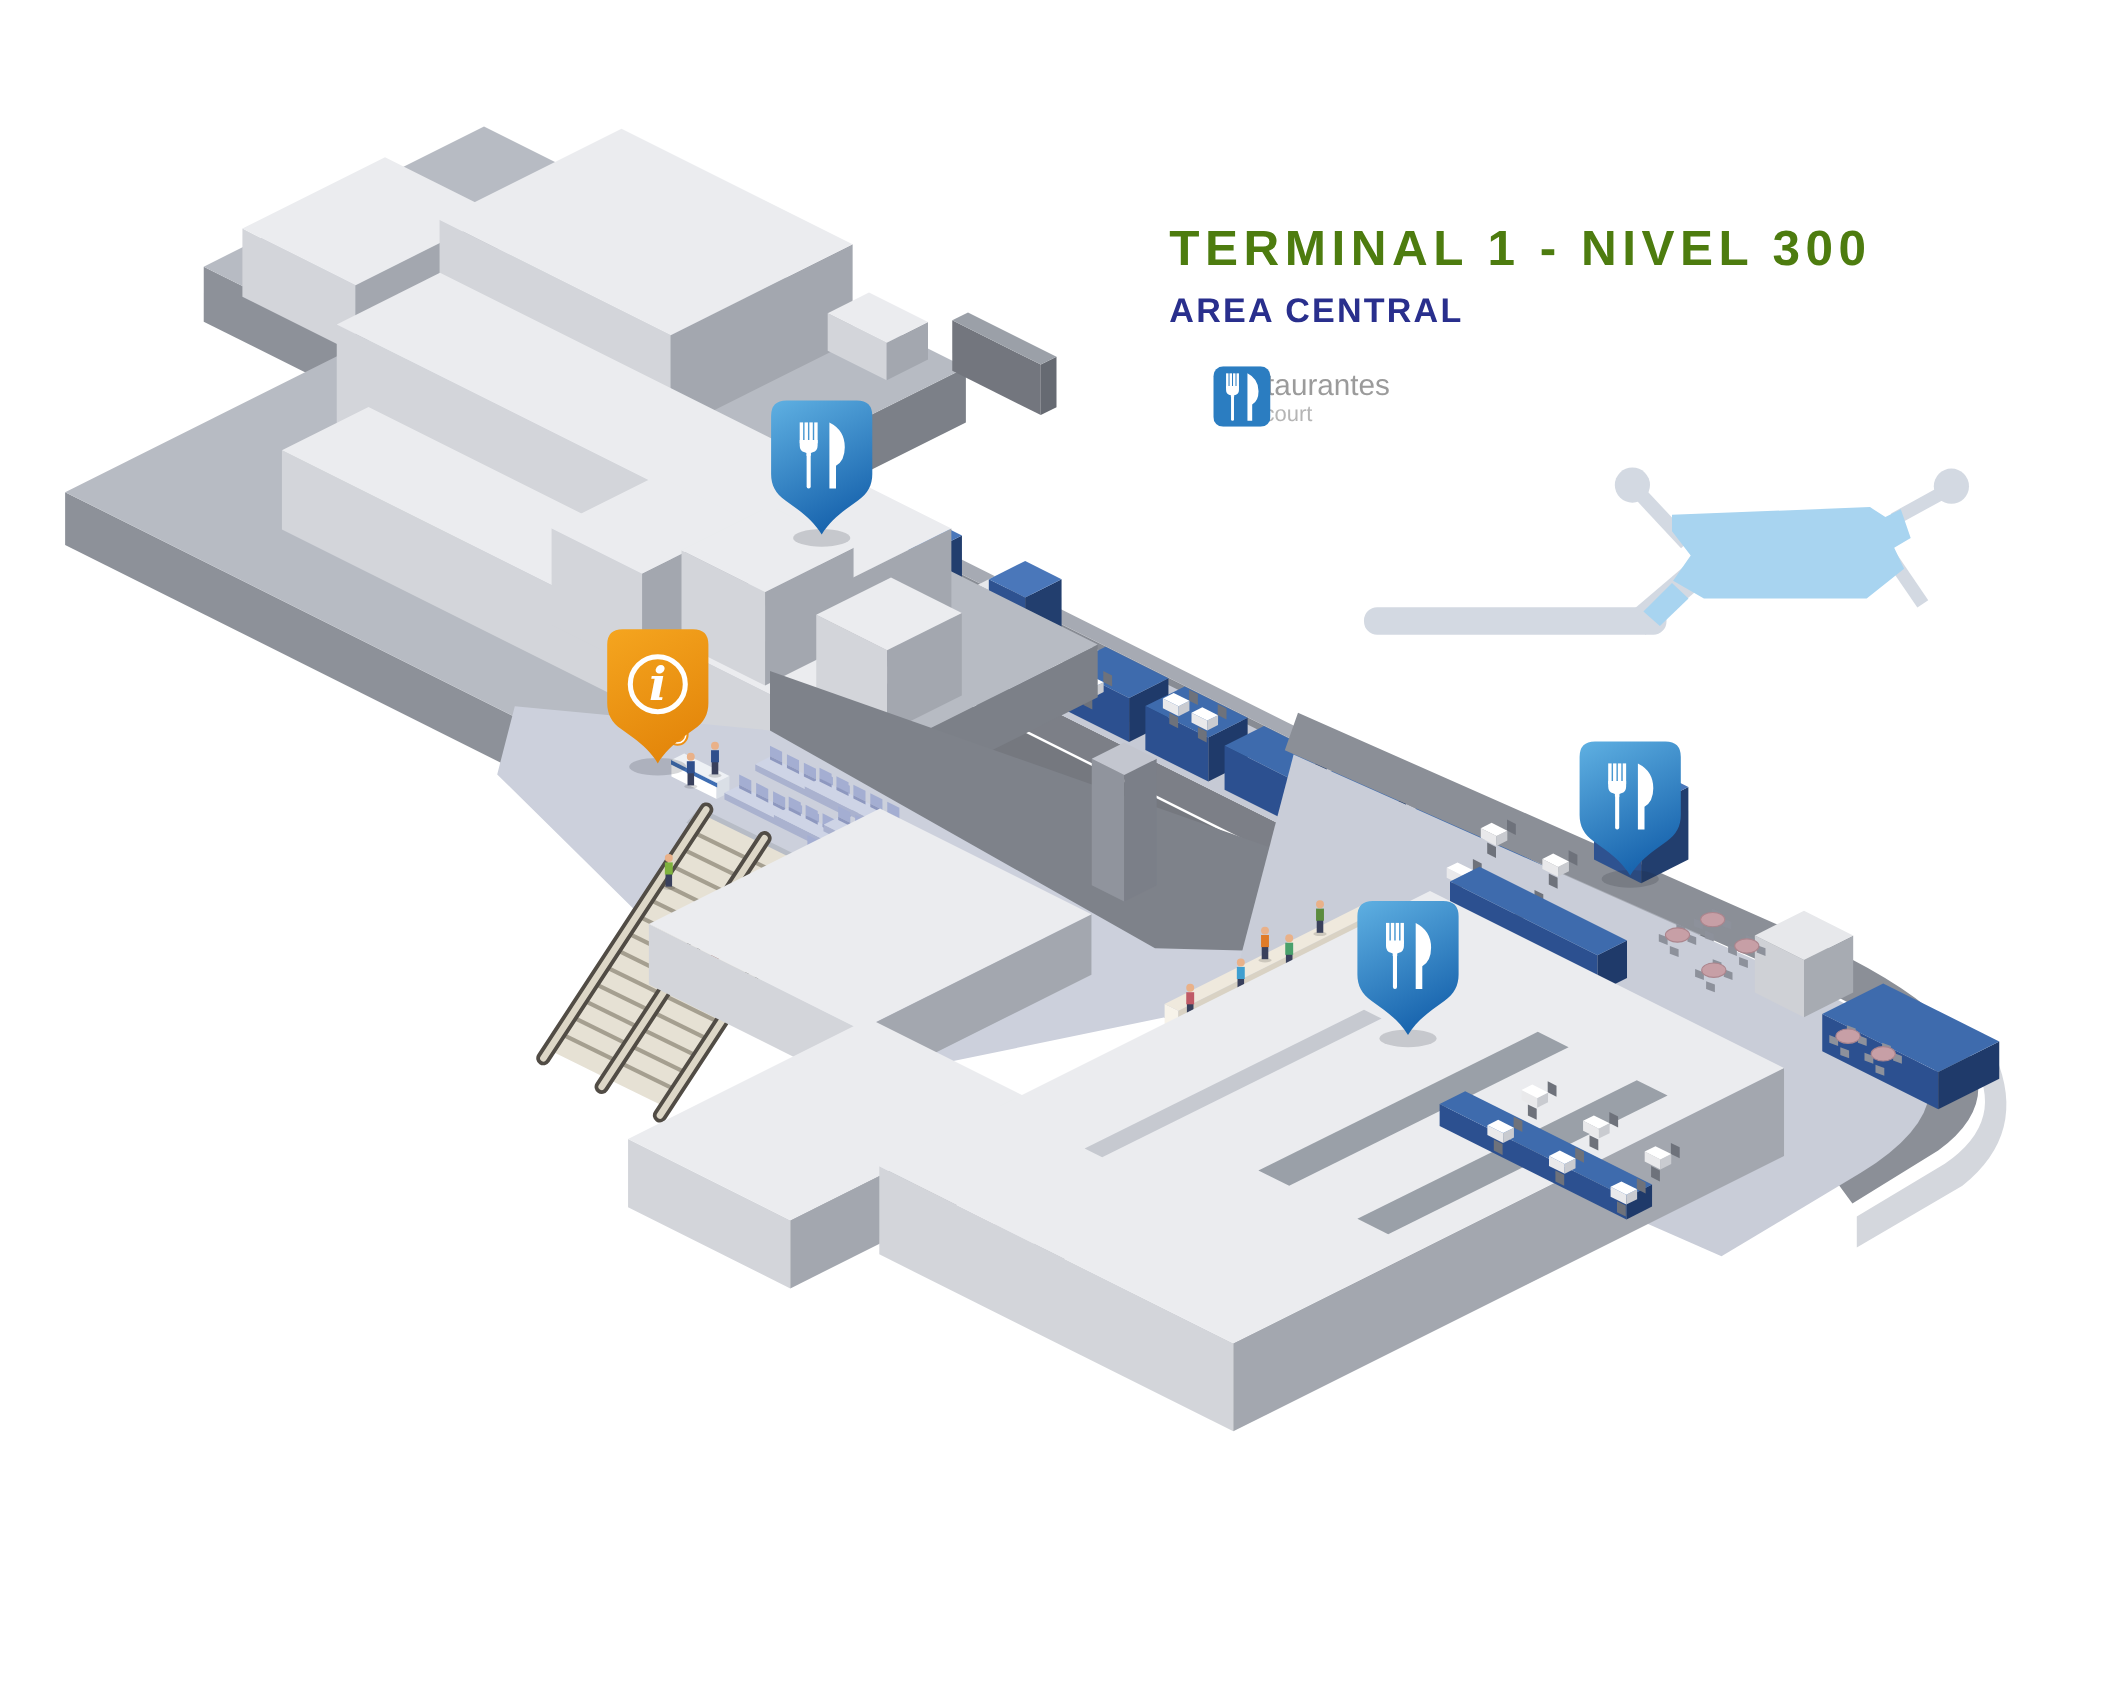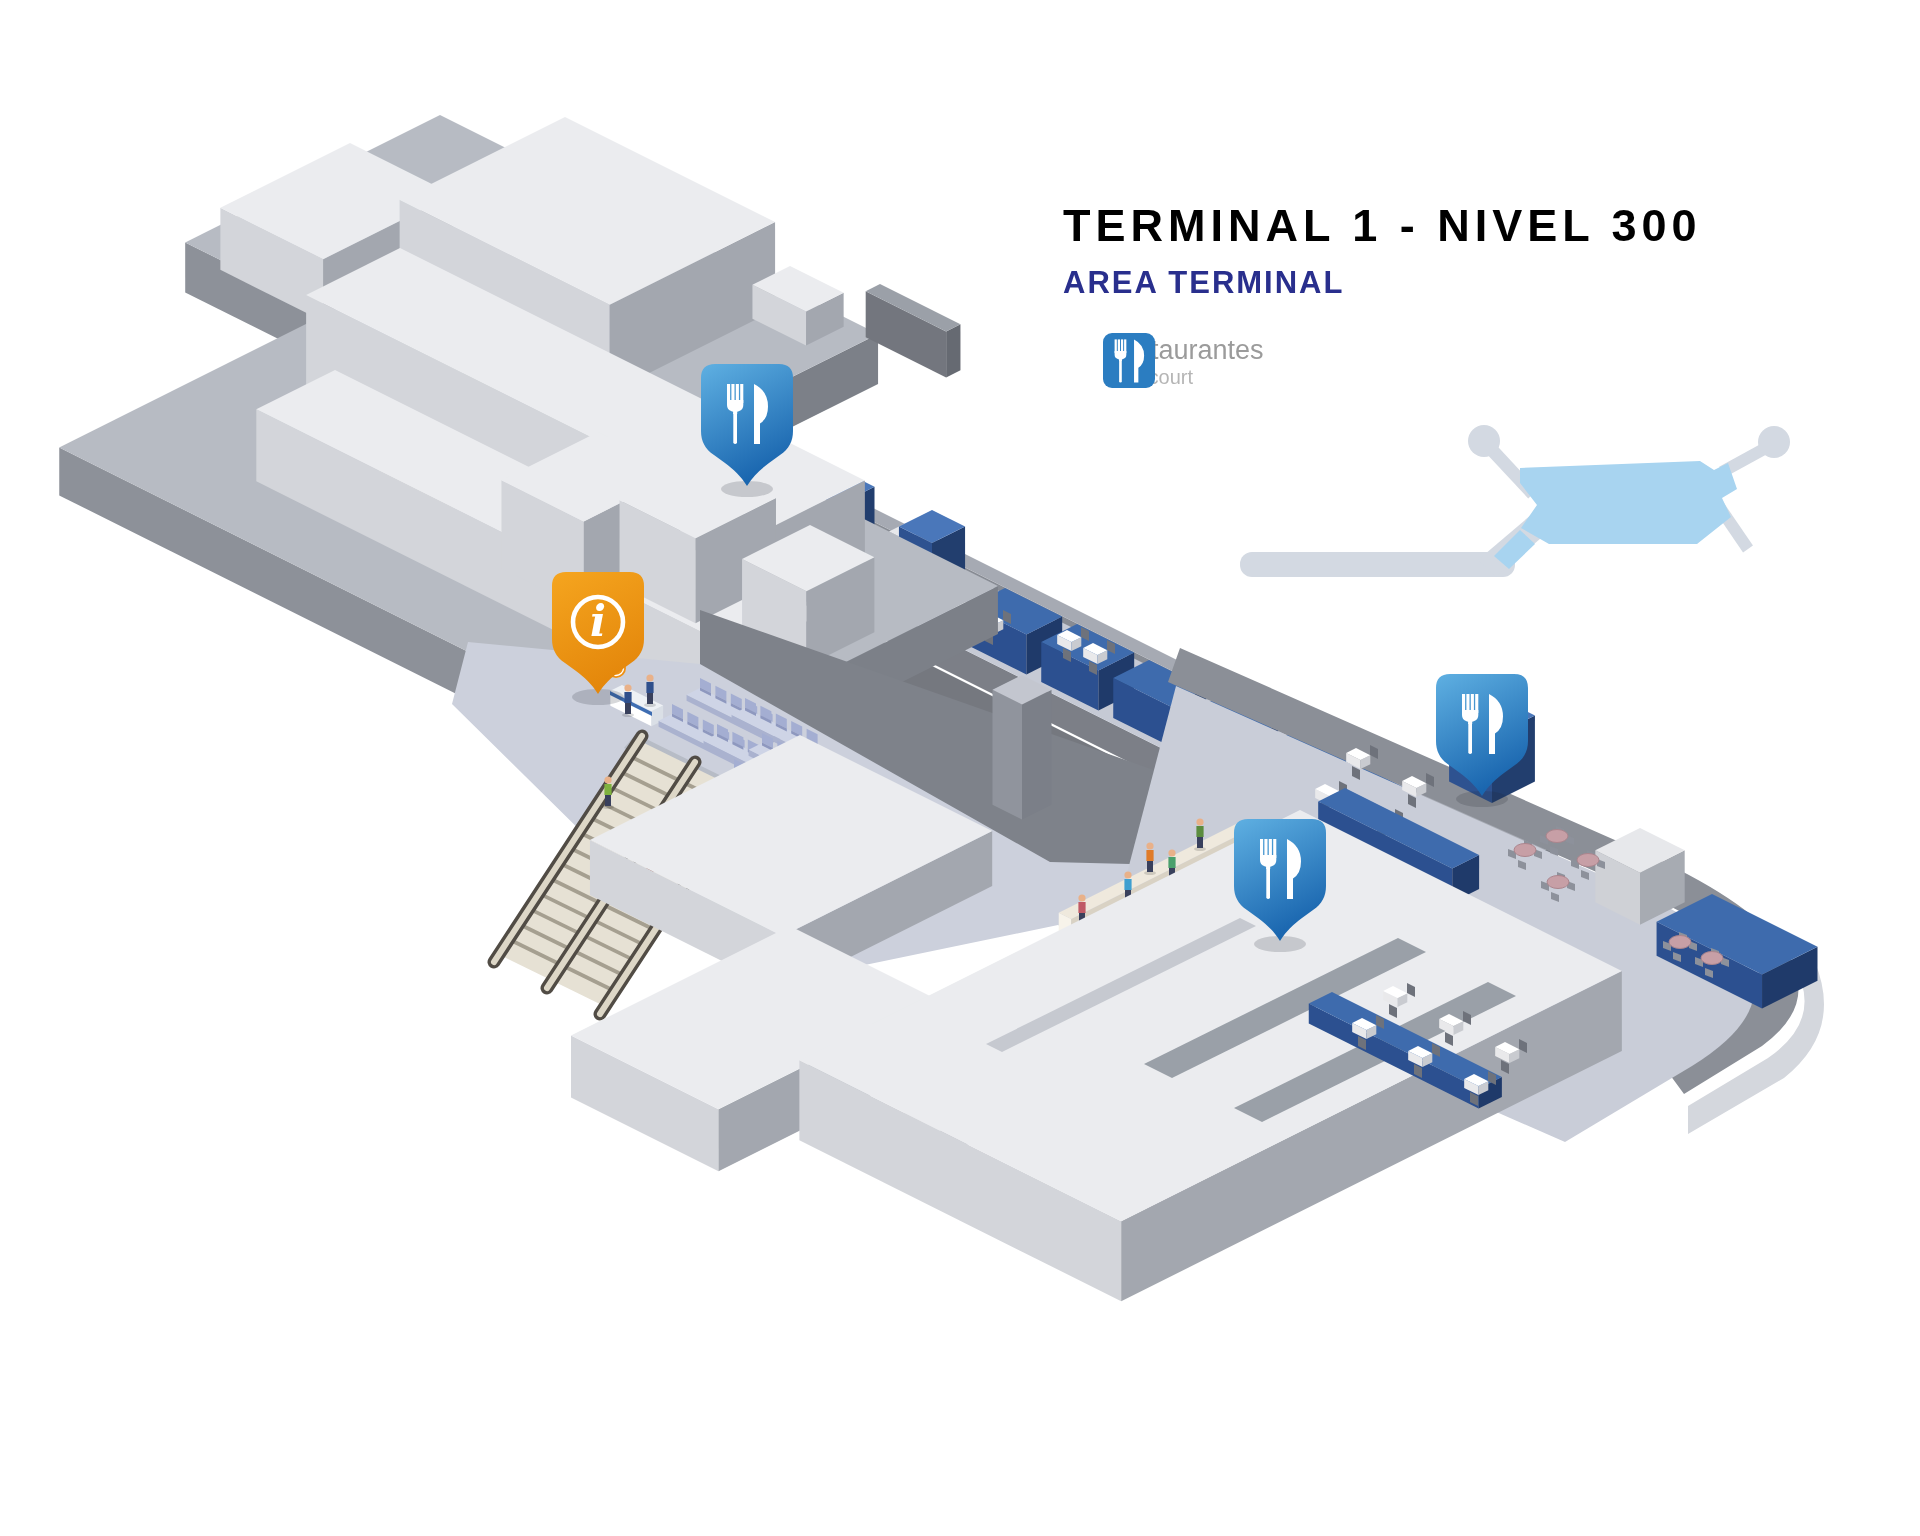--- a/index.html
+++ b/index.html
@@ -1,20 +1,20 @@
 <!DOCTYPE html>
 <html><head>
 <meta charset="utf-8">
 <style>
   html,body{margin:0;padding:0;background:#ffffff;}
   .stage{position:relative;width:1920px;height:1536px;background:#ffffff;overflow:hidden;
          font-family:"Liberation Sans", sans-serif;}
   svg{position:absolute;left:0;top:0;}
   .header{position:absolute;left:1063px;top:200px;}
-  .header .title{font-size:45px;font-weight:700;letter-spacing:5px;color:#000000;}
+  .header .title{font-size:45px;font-weight:700;letter-spacing:5px;color:#4d7c0f;}
   .header .subtitle{font-size:31px;font-weight:700;letter-spacing:2px;color:#292f8d;margin-top:13px;}
   .legend{position:absolute;left:1103px;top:333px;display:flex;flex-direction:column;gap:11px;}
   .legend-item{display:flex;align-items:flex-start;gap:13px;}
   .legend-texts{padding-top:3px;line-height:1.05;}
   .legend-label{font-size:27px;color:#9b9b9b;}
   .legend-sublabel{font-size:20px;color:#b5b5b5;margin-top:3px;}
   .licon{flex:0 0 auto;}
 </style>
 </head>
 <body>
@@ -711,21 +711,21 @@
       <line x1="1722" y1="472" x2="1764" y2="449" stroke="#d3d9e2" stroke-width="12"></line>
       <circle cx="1774" cy="442" r="16" fill="#d3d9e2"></circle>
       <line x1="1718" y1="505" x2="1748" y2="549" stroke="#d3d9e2" stroke-width="12"></line>
       <polygon points="1494,556 1520,530 1535,544 1509,569" fill="#a8d4f0"></polygon>
       <path d="M1520,468 L1700,461 L1714,470 L1728,463 L1737,489 L1722,498 L1731,517 L1697,544 L1549,544 L1521,528 L1537,505 L1520,483 Z" fill="#a8d4f0"></path>
     </g>
   </svg>
 
   <div class="header">
     <div class="title">TERMINAL 1 - NIVEL 300</div>
-    <div class="subtitle">AREA TERMINAL</div>
+    <div class="subtitle">AREA CENTRAL</div>
   </div>
 
   <div class="legend">
     <div class="legend-item">
       <svg class="licon" width="52" height="55">
         <rect x="0" y="0" width="52" height="55" rx="9" fill="#2b7dc1"></rect>
         <use href="#fk-glyph" transform="translate(26,28) scale(0.72)"></use>
       </svg>
       <div class="legend-texts">
         <div class="legend-label">Restaurantes</div>

